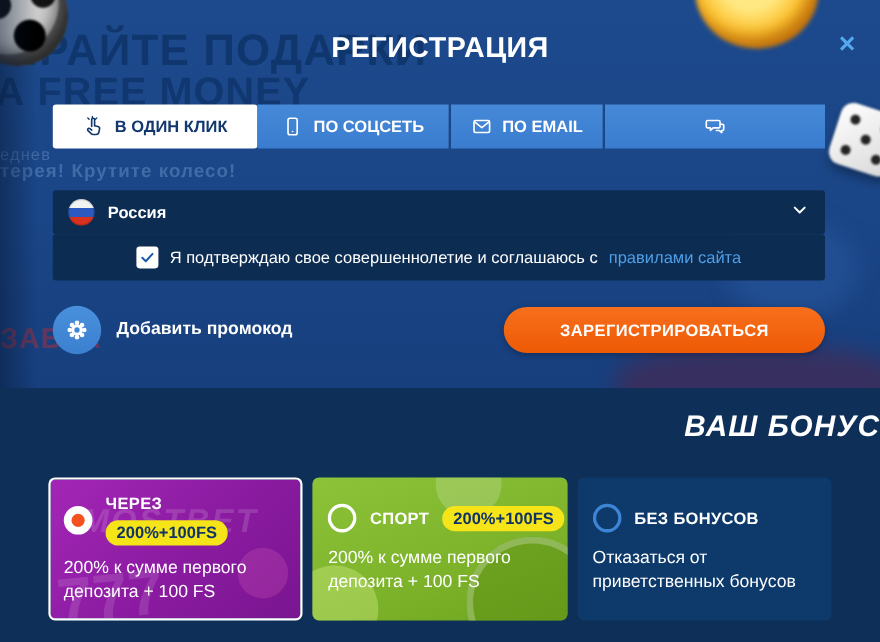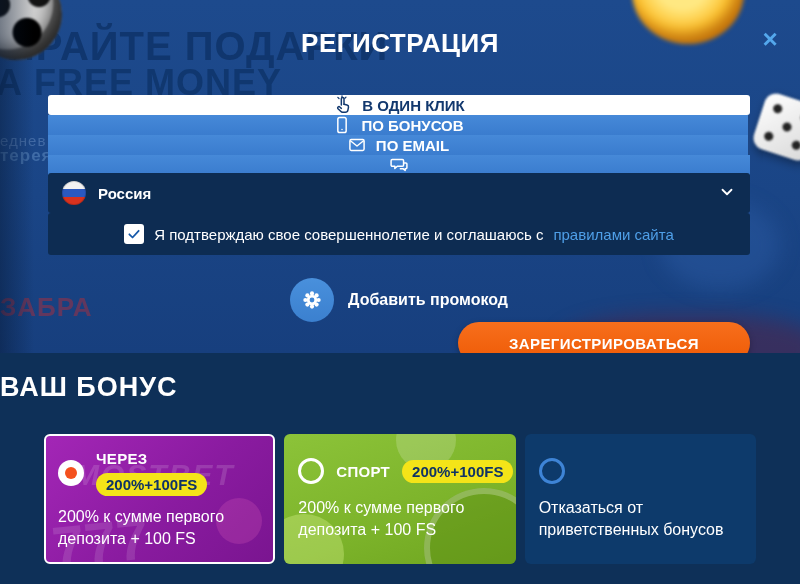--- a/index.html
+++ b/index.html
@@ -68,21 +68,21 @@
   }
   .close-btn{
     position:absolute; right:16px; top:26px; width:28px; height:28px;
     color:#54a8ec; font-size:26px; font-weight:bold; line-height:26px; text-align:center;
     cursor:pointer; user-select:none;
   }
 
   .content{ position:absolute; left:48px; width:702px; }
 
   
-  .tabs{ top:95px; height:40px; display:flex;flex-direction:column; }
+  .tabs{ top:95px; height:40px; display:flex; }
   .tab{
     display:flex; align-items:center; justify-content:center; gap:9px;
     background:linear-gradient(180deg,#4689d8,#3a7cce);
     color:#fff; font-weight:bold; font-size:15px; cursor:pointer;
     border-right:2px solid #1d4684;
   }
   .tab:last-child{ border-right:none; }
   .tab svg{ width:20px; height:20px; stroke:currentColor; fill:none; stroke-width:1.8; stroke-linecap:round; stroke-linejoin:round; }
   .tab-active{
     background:#fff; color:#12386e; border-radius:3px; border-right:none;
@@ -130,21 +130,21 @@
     margin-left:auto; width:292px; height:42px; border:none; border-radius:21px;
     background:linear-gradient(180deg,#f76f1c,#ee5a05);
     color:#fff; font-size:15px; font-weight:bold; letter-spacing:.4px;
     font-family:inherit; cursor:pointer;
     box-shadow:0 2px 6px rgba(0,0,0,.25);
   }
 
   
   .bonus{ position:absolute; left:0; top:353px; width:800px; height:231px; background:#0e3058; }
   .bonus-title{
-    margin-top:19px; text-align:left; color:#fff; font-size:27px; font-weight:bold; letter-spacing:1px;
+    margin-top:19px; text-align:right; color:#fff; font-size:27px; font-weight:bold; letter-spacing:1px;font-style:italic;
   }
   .cards{ display:flex; gap:9px; padding:0 44px; margin-top:31px; }
   .card{
     flex:1; height:130px; border-radius:6px; position:relative; overflow:hidden;
     padding:24px 14px; cursor:pointer; color:#fff;
   }
   .card-casino{
     background:linear-gradient(135deg,#a326b6 0%,#8a1ba0 55%,#7a1590 100%);
     border:2px solid #ffffff; padding:14px 12px;
   }
@@ -204,21 +204,21 @@
         <path d="M13.2 11.2l3.6.8c1.2.3 2 1.3 1.8 2.5l-.7 3.6a3.2 3.2 0 0 1-3.1 2.6h-3.2c-.9 0-1.8-.4-2.4-1.1L6 16.5c-.6-.7-.5-1.8.3-2.3.6-.4 1.4-.3 1.9.2l1.8 1.6"></path>
         <path d="M7.2 4.2 5.8 2.8 M10.8 2.6V1 M14.2 4 15.6 2.6" stroke-width="1.5"></path>
       </svg>
       <span>В ОДИН КЛИК</span>
     </div>
     <div class="tab t2">
       <svg viewBox="0 0 24 24">
         <rect x="7" y="3" width="10" height="18" rx="2.2"></rect>
         <circle cx="12" cy="17.4" r="0.9" fill="currentColor" stroke="none"></circle>
       </svg>
-      <span>ПО БОНУСОВ</span>
+      <span>ПО СОЦСЕТЬ</span>
     </div>
     <div class="tab t3">
       <svg viewBox="0 0 24 24">
         <rect x="3.5" y="5.5" width="17" height="13" rx="1.6"></rect>
         <path d="M4.5 7.2 12 13.2 19.5 7.2"></path>
       </svg>
       <span>ПО EMAIL</span>
     </div>
     <div class="tab t4">
       <svg viewBox="0 0 24 24">
@@ -243,21 +243,21 @@
   <div class="content agree" style="position:absolute;">
     <span class="checkbox">
       <svg viewBox="0 0 24 24">
           <polyline points="4 12.5 9.5 18 20 6.5"></polyline>
         </svg>
     </span>
     <span>Я подтверждаю свое совершеннолетие и соглашаюсь с</span>
     <a>правилами сайта</a>
   </div>
 
-  <div class="content action-row" style="position:absolute;flex-direction:column;">
+  <div class="content action-row" style="position:absolute;">
     <div class="promo">
       <span class="promo-circle">
         <svg viewBox="0 0 24 24">
           <g fill="#ffffff">
             <circle cx="12" cy="5.4" r="2.1"></circle>
               <circle cx="12" cy="18.6" r="2.1"></circle>
             <circle cx="5.4" cy="12" r="2.1"></circle>
               <circle cx="18.6" cy="12" r="2.1"></circle>
             <circle cx="7.4" cy="7.4" r="2.1"></circle>
               <circle cx="16.6" cy="7.4" r="2.1"></circle>
@@ -300,18 +300,19 @@
         <span class="radio radio-off-white"></span>
         <span class="card-label">СПОРТ</span>
         <span class="badge">200%+100FS</span>
       </div>
       <div class="card-desc">200% к сумме первого депозита + 100 FS</div>
     </div>
 
     <div class="card card-none">
       <div class="card-head">
         <span class="radio radio-off-blue"></span>
+        <span class="card-label">БЕЗ БОНУСОВ</span>
       </div>
       <div class="card-desc">Отказаться от приветственных бонусов</div>
     </div>
 
   </div>
 </div>
 
 </body></html>

